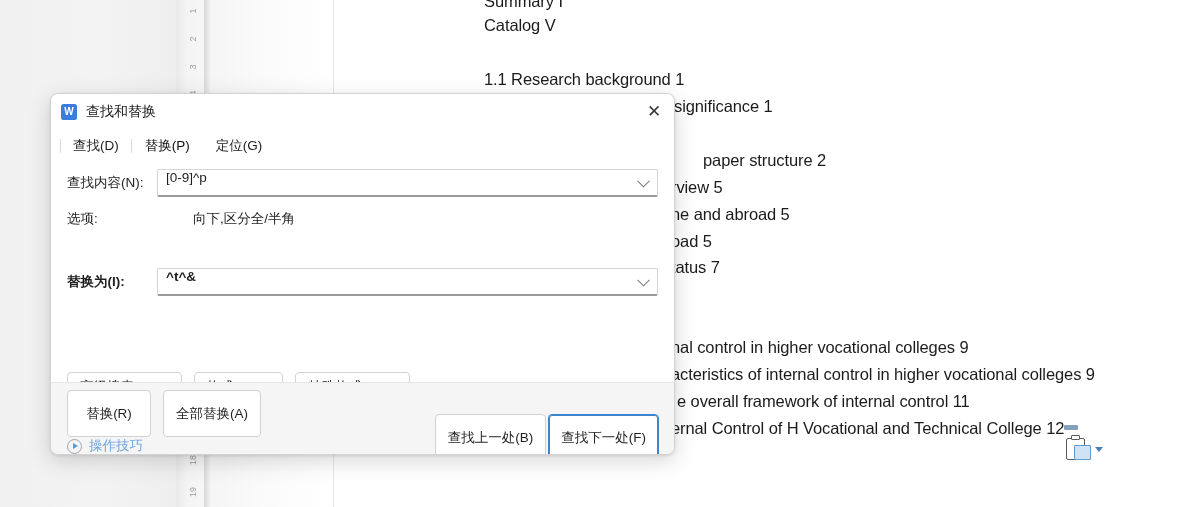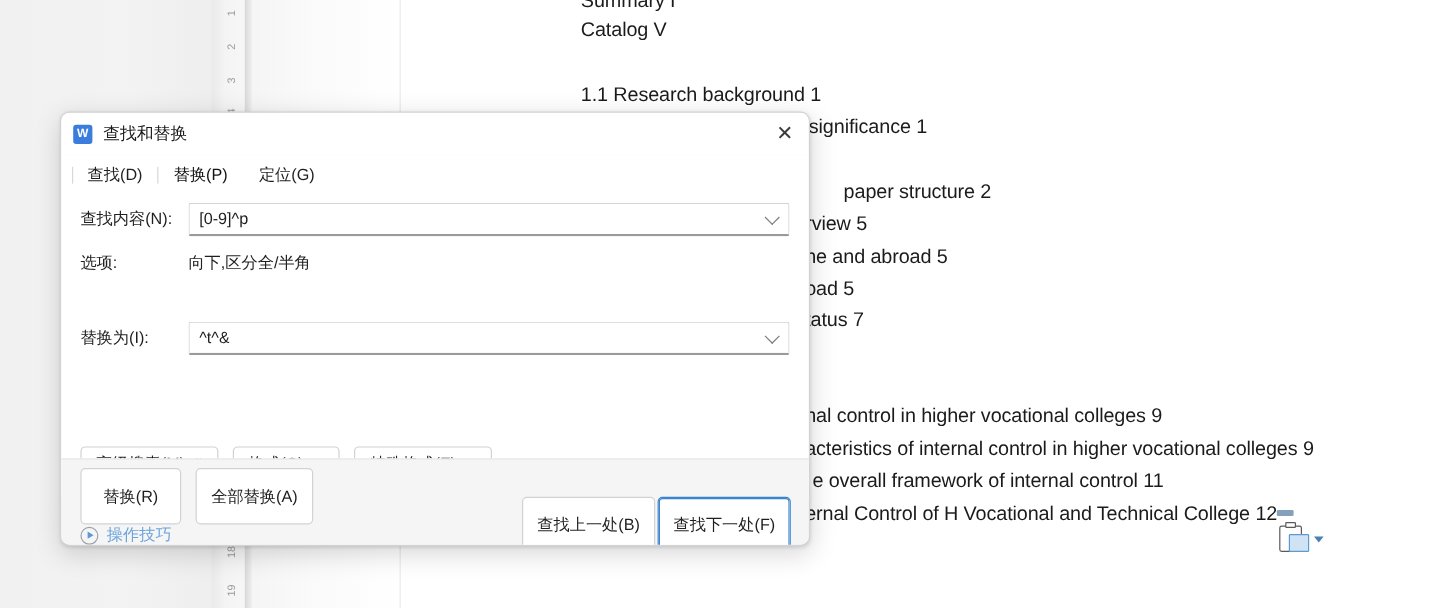--- a/index.html
+++ b/index.html
@@ -176,36 +176,36 @@
     white-space:nowrap;
   }
   .combo{
     position:relative;
     flex:1 1 auto;
     height:28px;
     background:#ffffff;
     border:1px solid #d5d5d5;
     border-bottom:2px solid #9a9a9a;
     border-radius:2px;
-    display:flex; align-items:center;
+    display:flex; align-items:flex-start;
     padding:0 26px 0 8px;
     font-size:13.5px;
     color:#1f1f1f;
   }
   .combo .val{ white-space:nowrap; overflow:hidden; }
   .combo .chev{
     position:absolute; right:9px; top:50%; transform:translateY(-60%);
     width:9px; height:9px;
     border-right:1.4px solid #7d7d7d;
     border-bottom:1.4px solid #7d7d7d;
     transform:translateY(-70%) rotate(45deg);
   }
-  .options-row{ margin-top:13px; }
+  .options-row{ margin-top:13px;gap:36px; }
   .options-val{ font-size:13.5px; color:#1f1f1f; }
-  .replace-row{ margin-top:40px; }
+  .replace-row{ margin-top:40px;font-weight:bold; }
 
   .fmt-buttons{
     position:absolute; left:16px; bottom:14px;
     display:flex; gap:12px;
   }
   .btn{
     background:#ffffff;
     border:1px solid #d2d2d2;
     border-radius:4px;
     height:30px;

